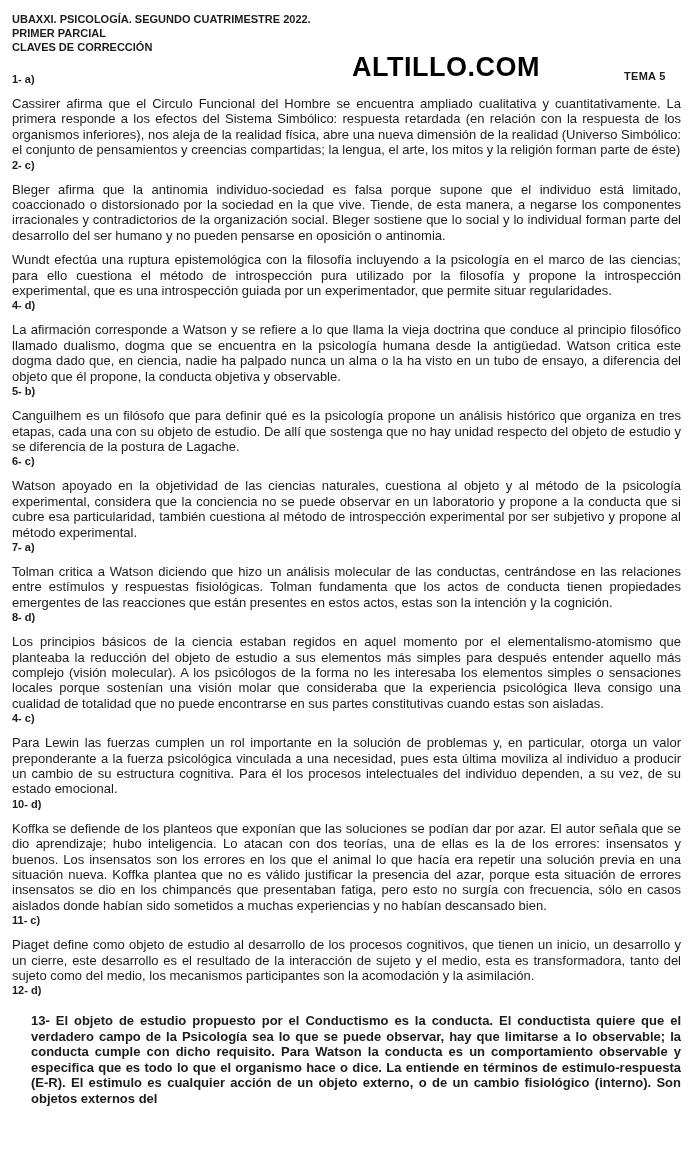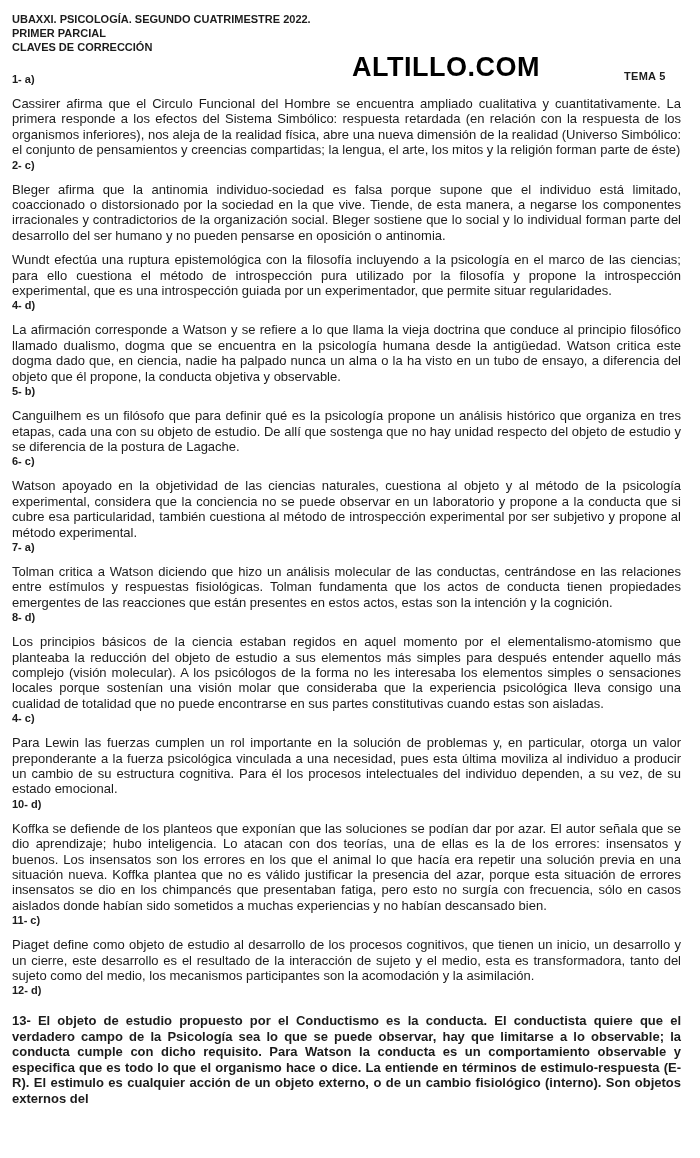--- a/index.html
+++ b/index.html
@@ -55,20 +55,21 @@
   }
   .answer-text {
     font-size: 13px;
     line-height: 15.4px;
     text-align: justify;
     margin-top: 9px;
     color: #1c1c1c;
   }
   .answer-text.bold {
     font-weight: bold;
+    margin-left: 19px;
   }
   .first-label { }
 </style>
 </head>
 <body>
 
 <div class="page">
 
   <div class="header-row">
     <div>

